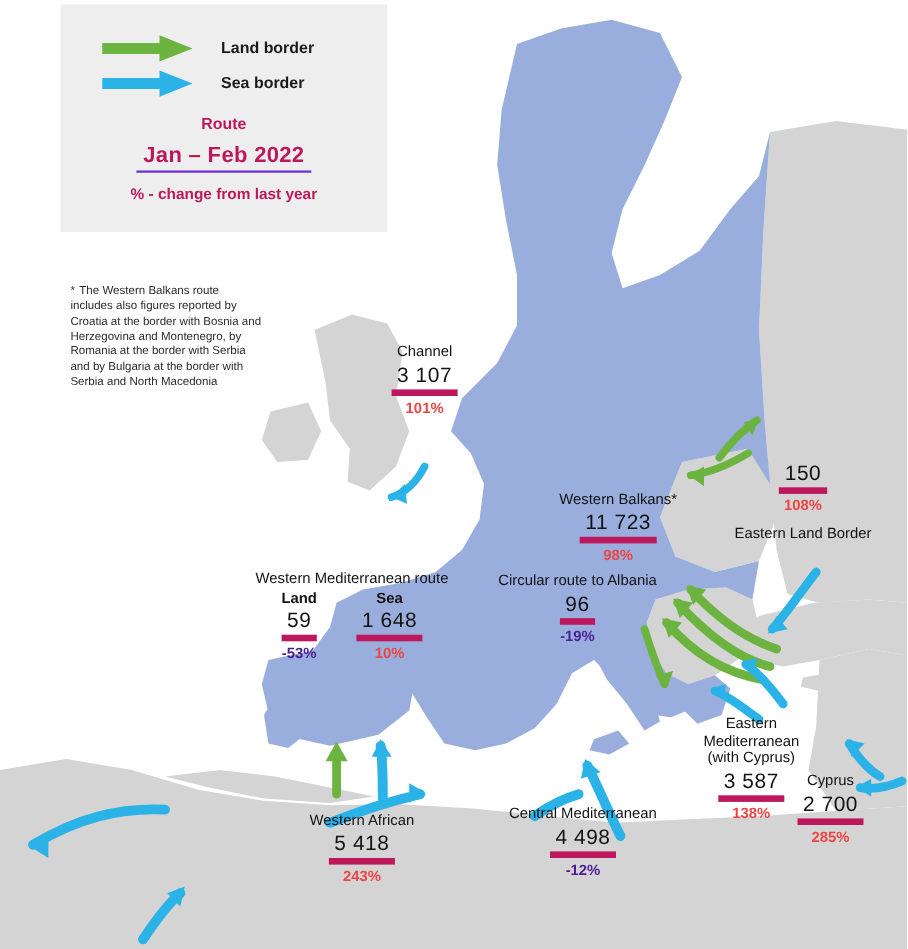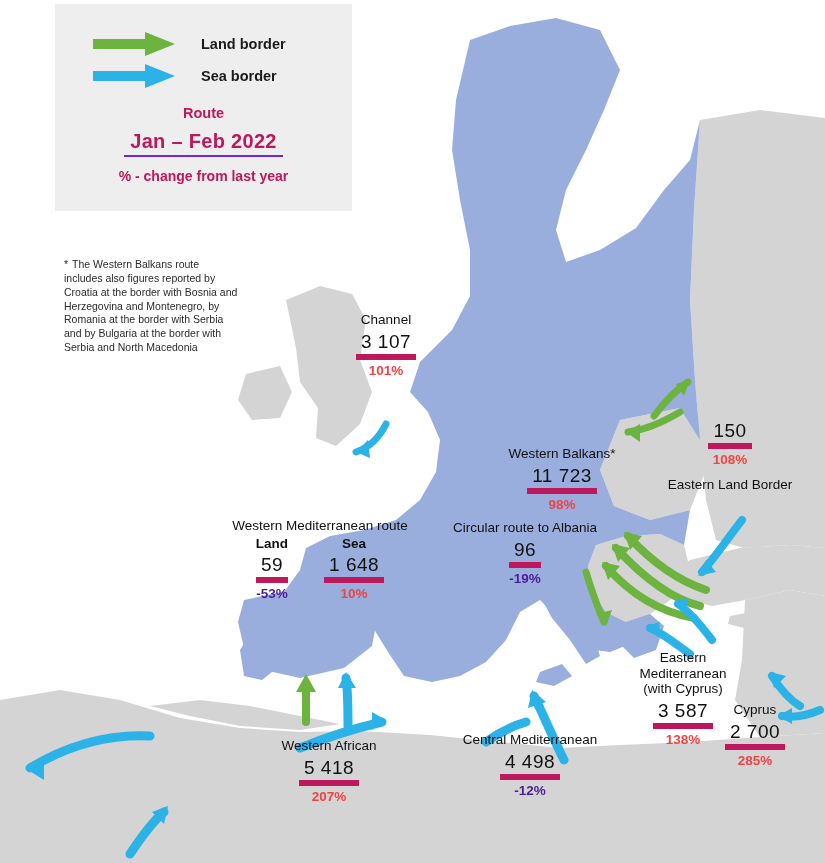--- a/index.html
+++ b/index.html
@@ -266,21 +266,21 @@
         <div class="sublabel">Sea</div>
         <div class="value">1 648</div>
         <div class="pct up">10%</div>
       </div>
     </div>
   </div>
 
   <div class="node" style="left:256px; top:738px; width:146px;">
     <div class="title">Western African</div>
     <div class="value">5 418</div>
-    <div class="pct up">207%</div>
+    <div class="pct up">243%</div>
   </div>
 
   <div class="node" style="left:455px; top:732px; width:150px;">
     <div class="title wrap">Central Mediterranean</div>
     <div class="value">4 498</div>
     <div class="pct down">-12%</div>
   </div>
 
   <div class="node" style="left:608px; top:650px; width:150px;">
     <div class="title">Eastern</div>

